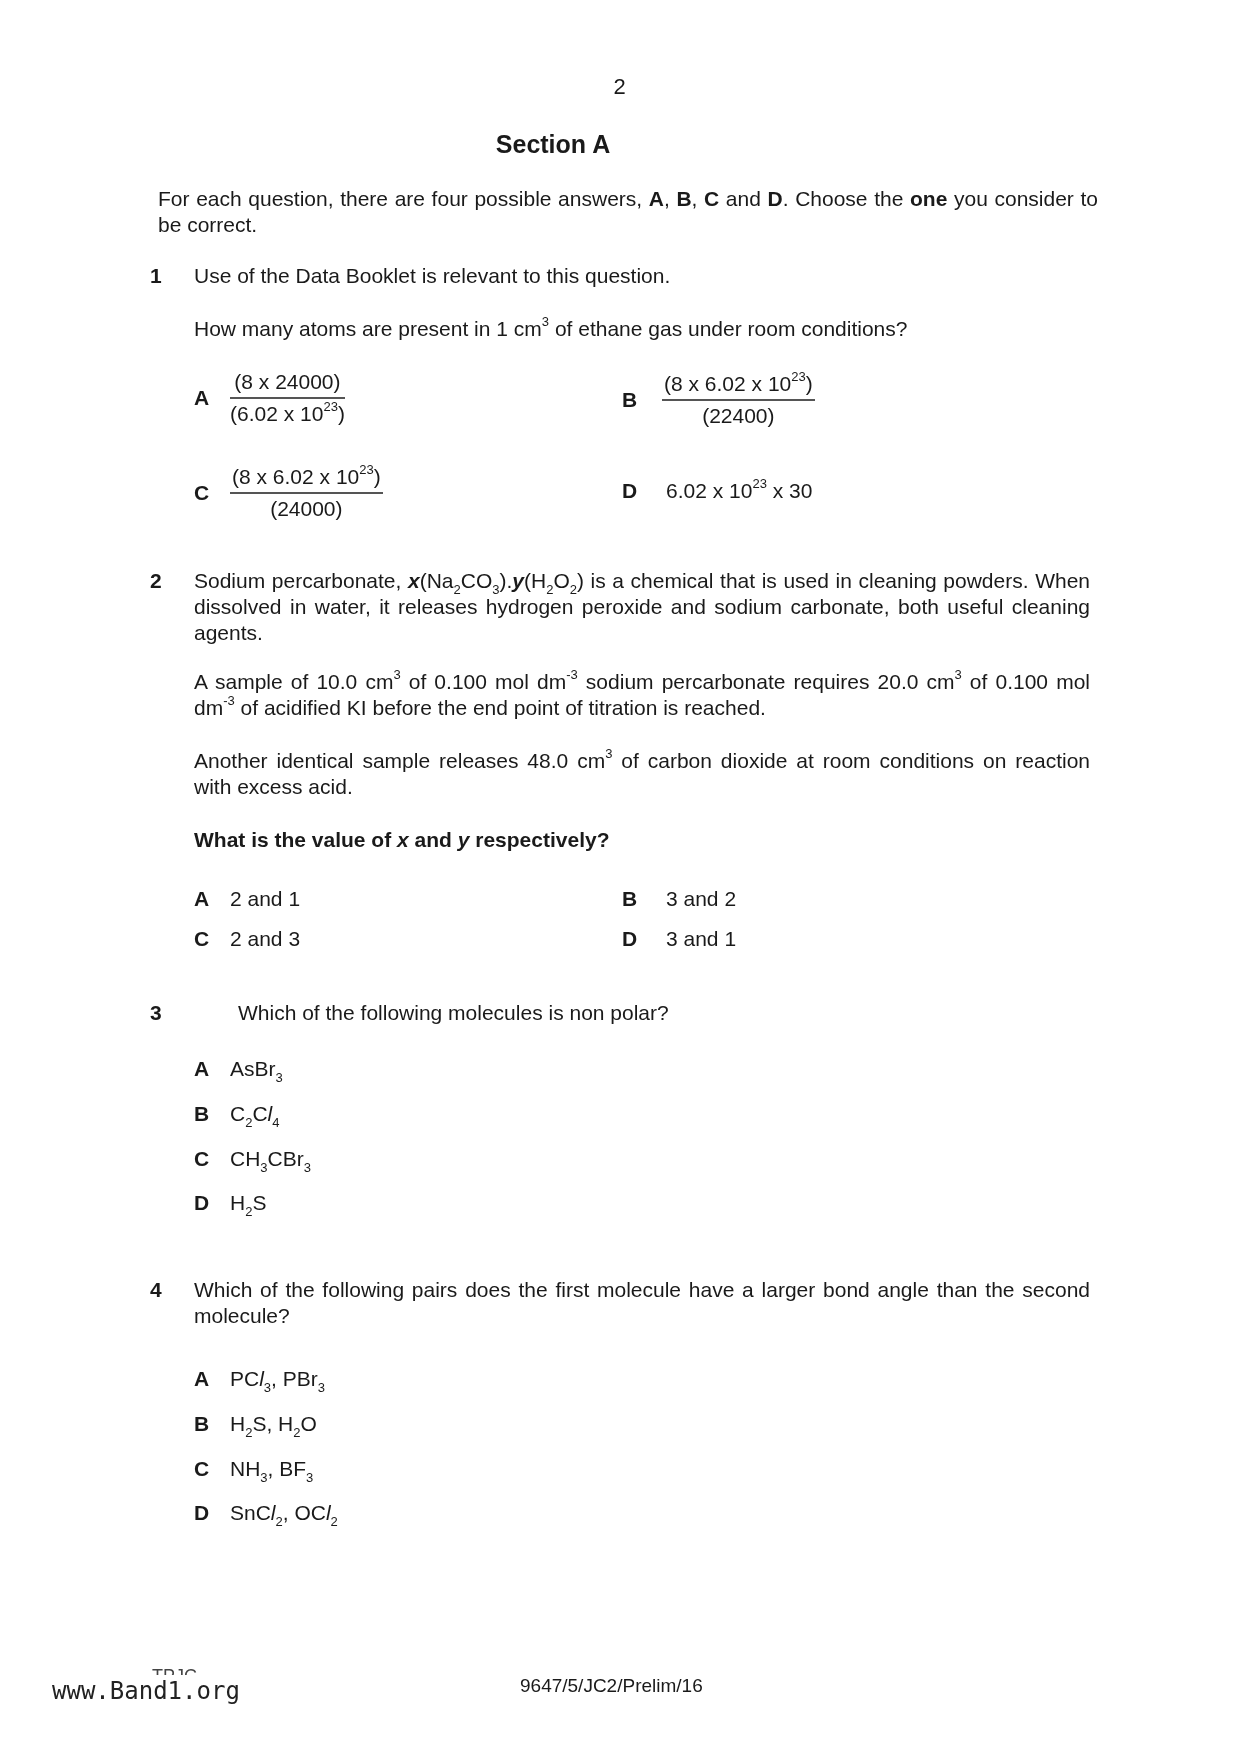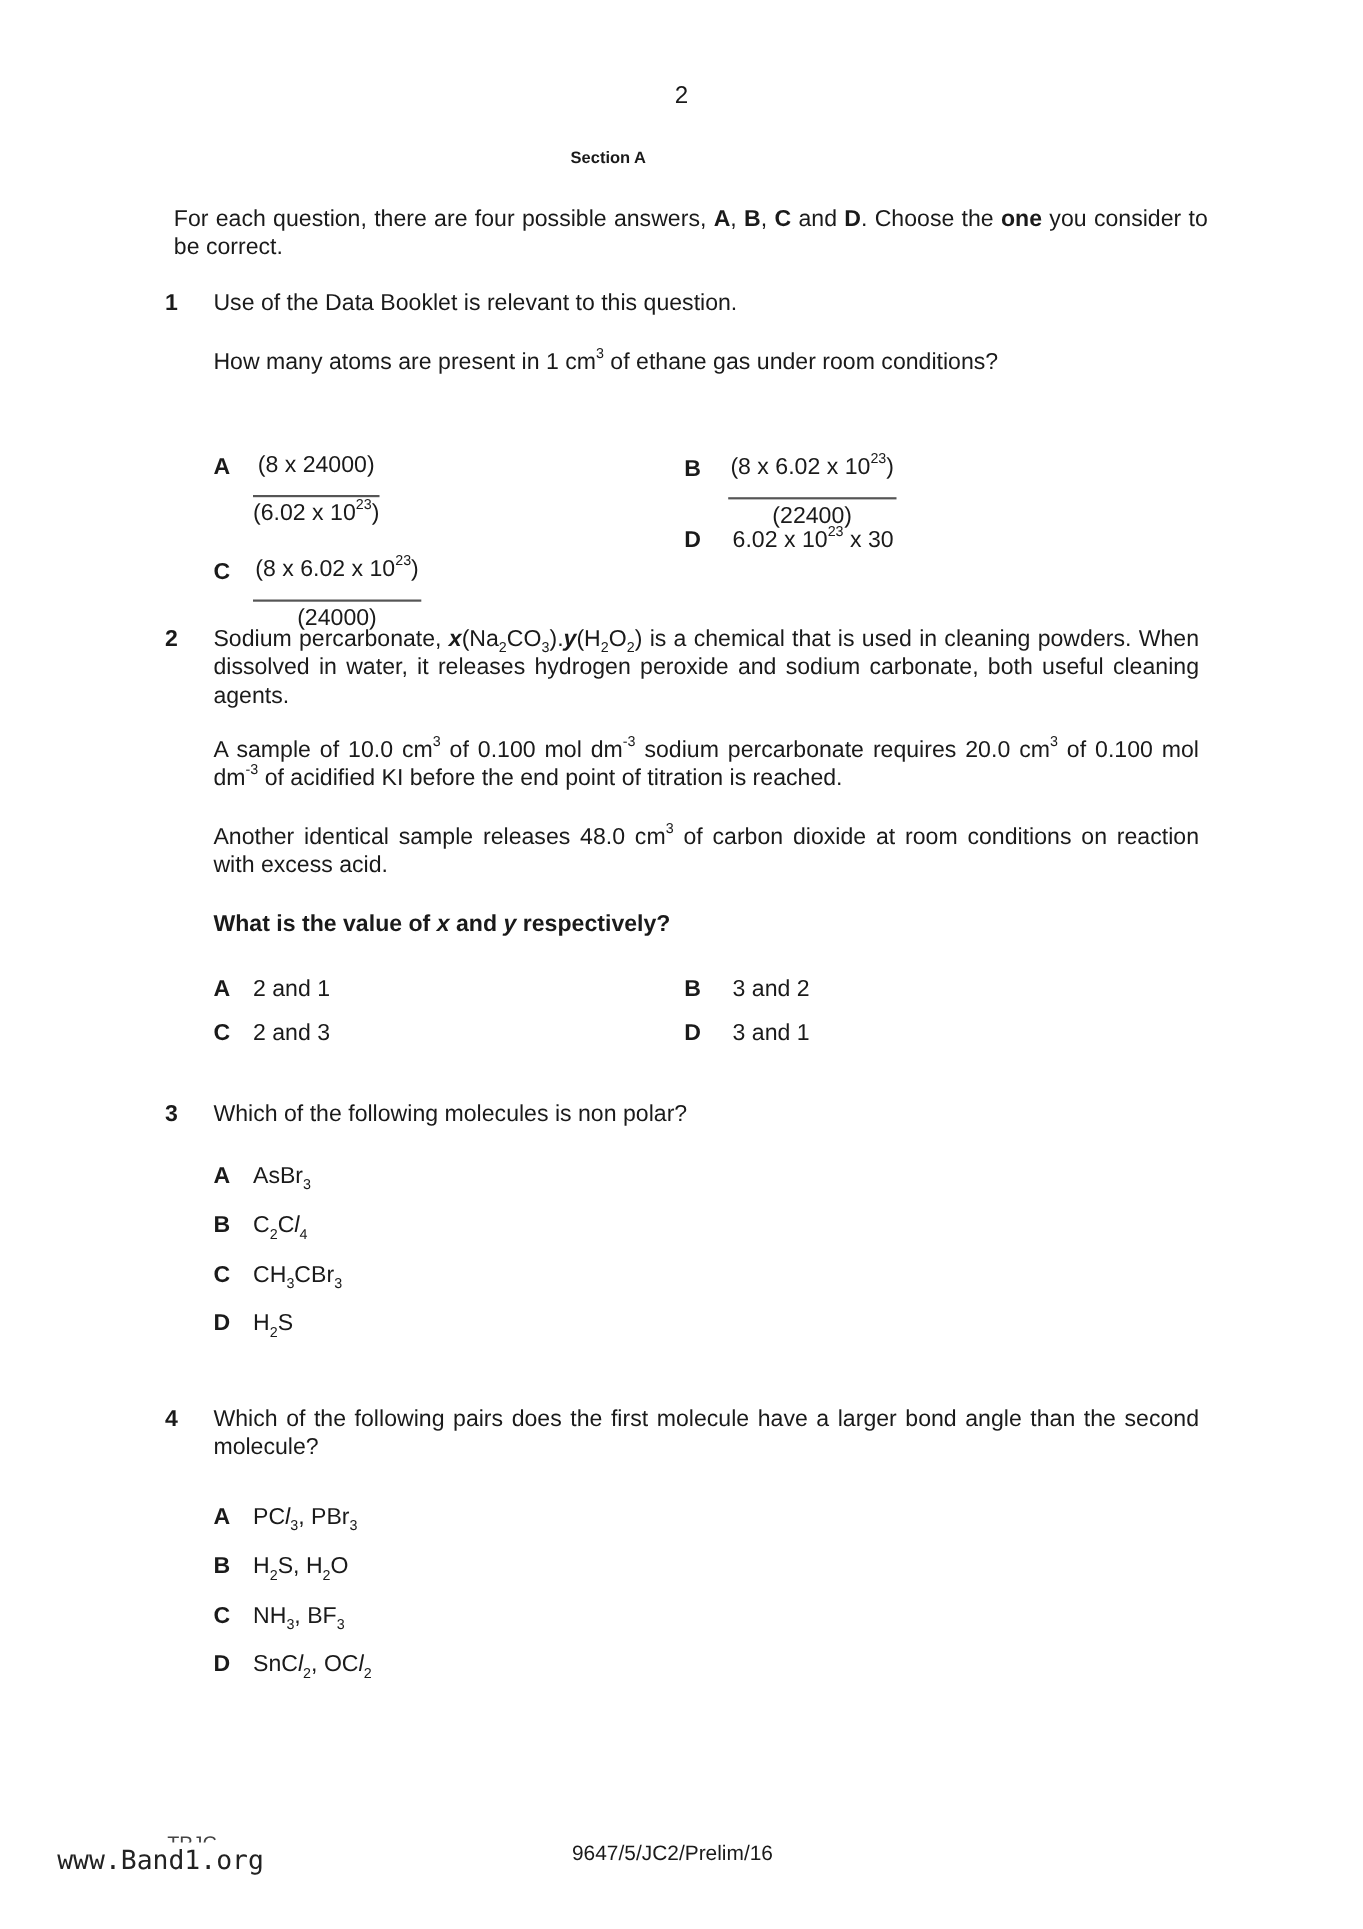--- a/index.html
+++ b/index.html
@@ -3,29 +3,29 @@
 <meta charset="utf-8">
 <style>
   html, body { margin: 0; padding: 0; background: #ffffff; }
   body {
     width: 1239px; height: 1754px; position: relative; overflow: hidden;
     font-family: "Liberation Sans", sans-serif; color: #1a1a1a;
     font-size: 21px; line-height: 26px;
   }
   .abs { position: absolute; }
   .page-num { left: 0; width: 1239px; top: 74px; text-align: center; font-size: 22px; }
-  .section-title { left: 0; width: 1106px; top: 131px; text-align: center; font-weight: bold; font-size: 15px; }
+  .section-title { left: 0; width: 1106px; top: 131px; text-align: center; font-weight: bold; font-size: 25px; }
   .instructions { left: 158px; width: 940px; top: 186px; text-align: justify; }
   .qnum { left: 150px; font-weight: bold; }
   .qtext { left: 194px; width: 896px; text-align: justify; }
   .italic { }
   .opt-letter { font-weight: bold; }
   .opt { position: absolute; }
   .frac { display: inline-block; text-align: center; vertical-align: middle; }
-  .frac .num { display: block; padding: 0 2px 14px 2px; border-bottom: 2px solid #555; margin-top: 41px; }
+  .frac .num { display: block; padding: 0 2px 2px 2px; border-bottom: 2px solid #555; }
   .frac .den { display: block; padding-top: 2px; }
   sup { font-size: 13px; line-height: 0; position: relative; top: -2px; }
   sub { font-size: 13px; line-height: 0; position: relative; top: 1px; }
   .footer-code { left: 520px; top: 1673px; font-size: 19px; }
   .footer-tpjc { left: 152px; top: 1665px; font-size: 18px; color: #444; height: 10px; overflow: hidden; line-height: 22px; }
   .watermark { left: 52px; top: 1678px; font-family: "DejaVu Sans Mono", monospace; font-size: 24px; color: #222; }
 </style>
 </head>
 <body>
 
@@ -61,21 +61,21 @@
   <div class="abs qtext" style="top:827px;font-weight:bold;"><span>What is the value of </span><b><i>x</i></b><span> and </span><b><i>y</i></b><span> respectively?</span></div>
 
   <div class="opt" style="left:194px; top:886px;"><span class="opt-letter" style="display:inline-block;width:36px;">A</span><span>2 and 1</span></div>
   <div class="opt" style="left:622px; top:886px;"><span class="opt-letter" style="display:inline-block;width:44px;">B</span><span>3 and 2</span></div>
   <div class="opt" style="left:194px; top:926px;"><span class="opt-letter" style="display:inline-block;width:36px;">C</span><span>2 and 3</span></div>
   <div class="opt" style="left:622px; top:926px;"><span class="opt-letter" style="display:inline-block;width:44px;">D</span><span>3 and 1</span></div>
 </div>
 
 <div>
   <div class="abs qnum" style="top:1000px;">3</div>
-  <div class="abs qtext" style="top:1000px;">Which of the following molecules is non polar?</div>
+  <div class="abs qtext" style="top:1000px;margin-left:44px;">Which of the following molecules is non polar?</div>
   <div class="opt" style="left:194px; top:1056px;"><span class="opt-letter" style="display:inline-block;width:36px;">A</span><span class="formula"><span>AsBr</span><sub>3</sub></span></div>
   <div class="opt" style="left:194px; top:1101px;"><span class="opt-letter" style="display:inline-block;width:36px;">B</span><span class="formula"><span>C</span><sub>2</sub><span>C</span><i>l</i><sub>4</sub></span></div>
   <div class="opt" style="left:194px; top:1146px;"><span class="opt-letter" style="display:inline-block;width:36px;">C</span><span class="formula"><span>CH</span><sub>3</sub><span>CBr</span><sub>3</sub></span></div>
   <div class="opt" style="left:194px; top:1190px;"><span class="opt-letter" style="display:inline-block;width:36px;">D</span><span class="formula"><span>H</span><sub>2</sub><span>S</span></span></div>
 </div>
 
 <div>
   <div class="abs qnum" style="top:1277px;">4</div>
   <div class="abs qtext" style="top:1277px;">Which of the following pairs does the first molecule have a larger bond angle than the second molecule?</div>
   <div class="opt" style="left:194px; top:1366px;"><span class="opt-letter" style="display:inline-block;width:36px;">A</span><span class="formula"><span>PC</span><i>l</i><sub>3</sub><span>, PBr</span><sub>3</sub></span></div>

